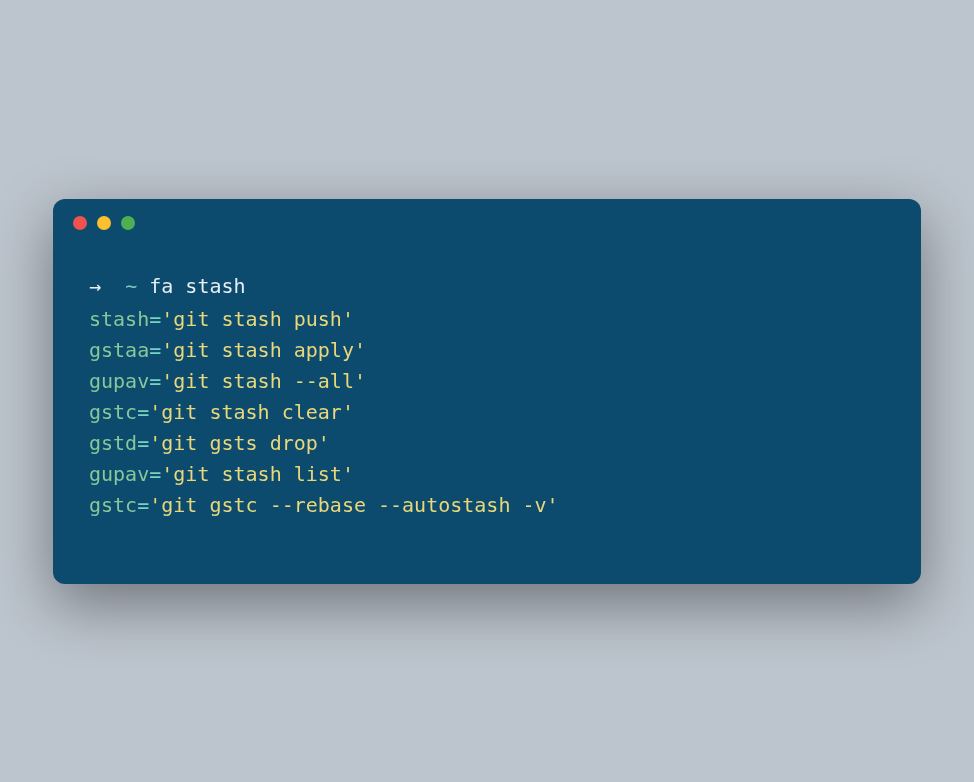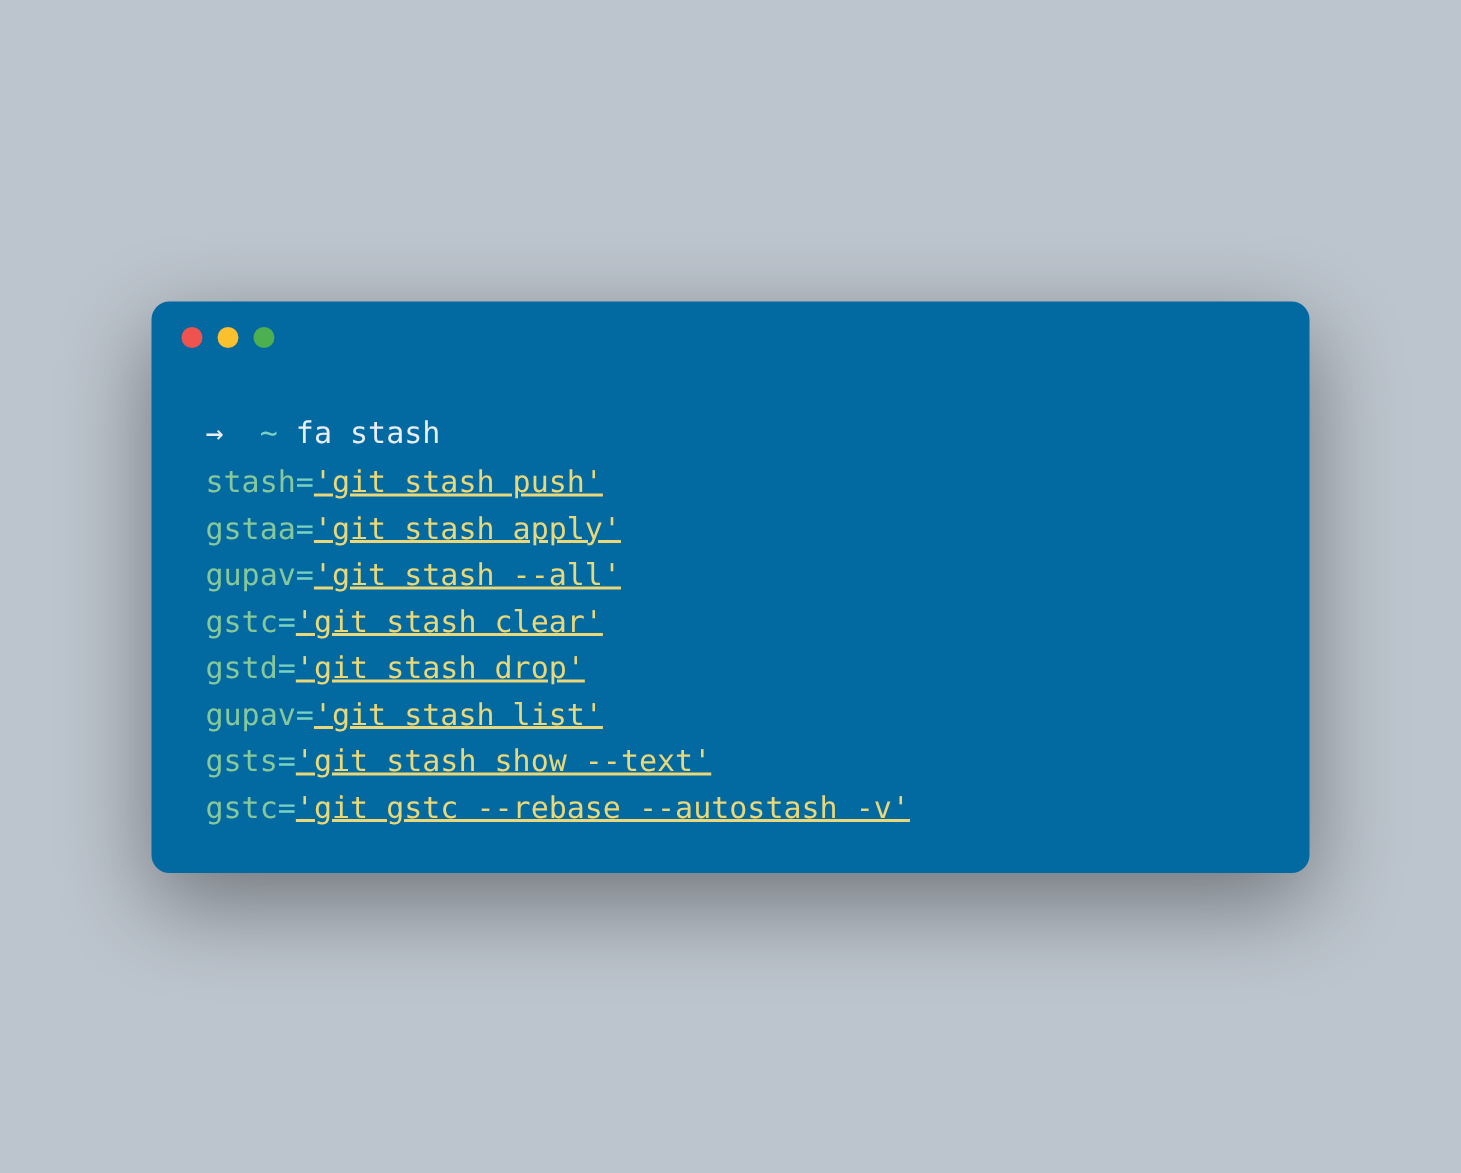--- a/index.html
+++ b/index.html
@@ -10,25 +10,25 @@
     body {
       width: 974px;
       height: 782px;
       background: #bcc4cd;
       display: flex;
       align-items: center;
       justify-content: center;
       font-family: "SF Mono", Menlo, Monaco, Consolas, monospace;
     }
     .terminal {
-      width: 772px;
-      background: #0369a1;
+      width: 868px;
+      background: #0c4a6e;
       border-radius: 12px;
       box-shadow: 0 20px 60px rgba(0,0,0,0.4);
-      padding-bottom: 28px;
+      padding-bottom: 63px;
     }
     .titlebar {
       height: 48px;
       display: flex;
       align-items: center;
       padding: 0 20px;
       gap: 10px;
     }
     .dot {
       width: 14px;
@@ -48,21 +48,21 @@
       margin-bottom: 2px;
     }
     .arrow { color: #e8eef4; }
     .tilde { color: #79d2c0; }
     .cmd { color: #e8eef4; }
     .alias-line {
       white-space: pre;
     }
     .alias-name { color: #86c89a; }
     .equals { color: #79d2c0; }
-    .alias-value { color: #e8d87a; text-decoration: underline; }
+    .alias-value { color: #e8d87a; }
   </style>
 </head>
 <body>
 
 <div class="terminal">
   <div class="titlebar">
     <div class="dot dot-red"></div>
     <div class="dot dot-yellow"></div>
     <div class="dot dot-green"></div>
   </div>
@@ -70,19 +70,18 @@
     <div class="prompt-line">
       <span class="arrow">→</span>
       <span> &nbsp;</span><span class="tilde">~</span>
       <span> </span><span class="cmd">fa stash</span>
     </div>
     <div id="alias-list">
         <div class="alias-line"><span class="alias-name">stash</span><span class="equals">=</span><span class="alias-value">'git stash push'</span></div>
         <div class="alias-line"><span class="alias-name">gstaa</span><span class="equals">=</span><span class="alias-value">'git stash apply'</span></div>
         <div class="alias-line"><span class="alias-name">gupav</span><span class="equals">=</span><span class="alias-value">'git stash --all'</span></div>
         <div class="alias-line"><span class="alias-name">gstc</span><span class="equals">=</span><span class="alias-value">'git stash clear'</span></div>
-        <div class="alias-line"><span class="alias-name">gstd</span><span class="equals">=</span><span class="alias-value">'git stash drop'</span></div>
+        <div class="alias-line"><span class="alias-name">gstd</span><span class="equals">=</span><span class="alias-value">'git gsts drop'</span></div>
         <div class="alias-line"><span class="alias-name">gupav</span><span class="equals">=</span><span class="alias-value">'git stash list'</span></div>
-        <div class="alias-line"><span class="alias-name">gsts</span><span class="equals">=</span><span class="alias-value">'git stash show --text'</span></div>
         <div class="alias-line"><span class="alias-name">gstc</span><span class="equals">=</span><span class="alias-value">'git gstc --rebase --autostash -v'</span></div>
       </div>
   </div>
 </div>
 
 </body></html>

